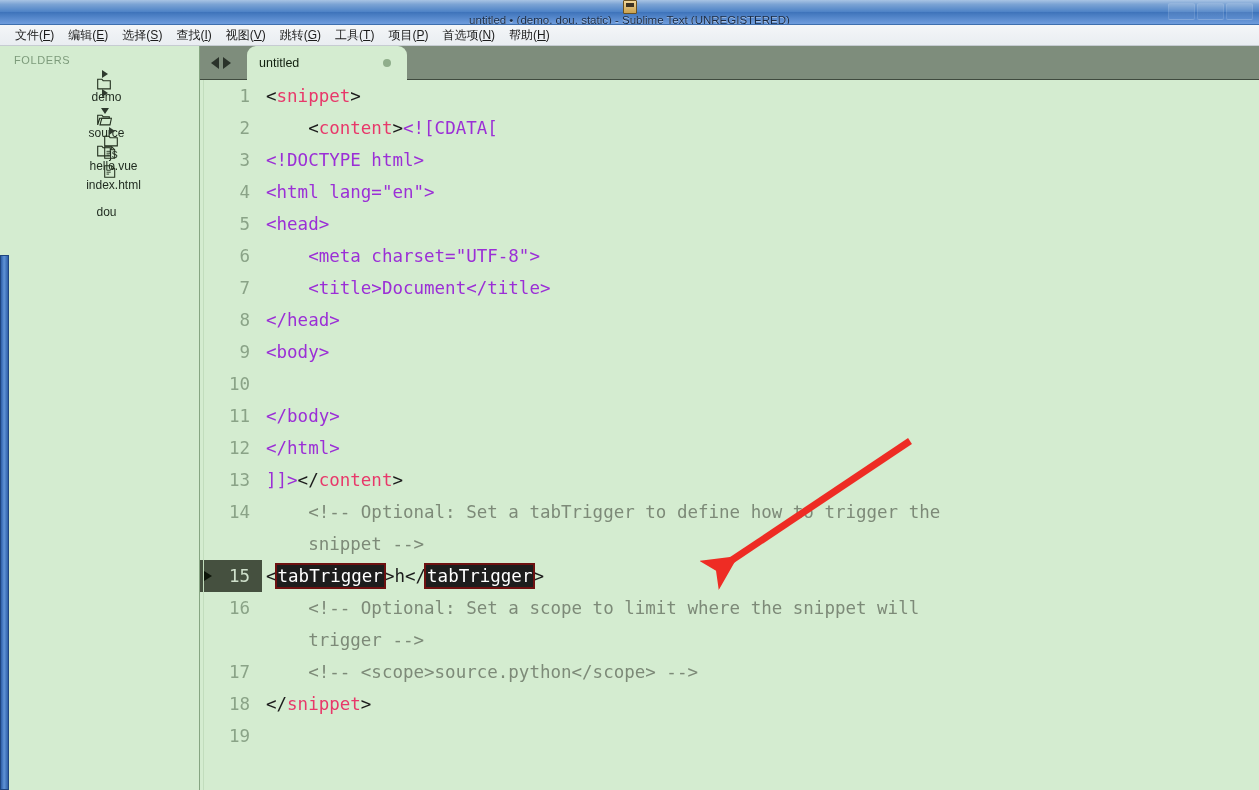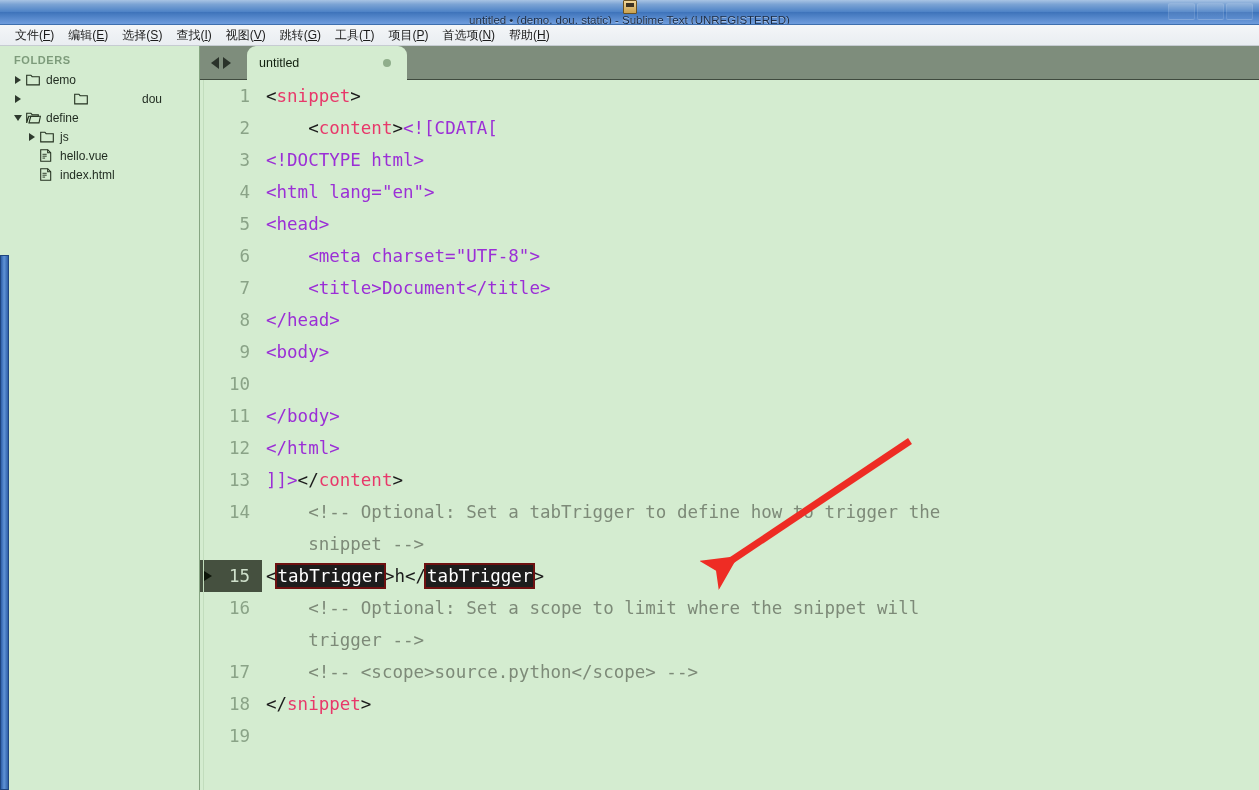--- a/index.html
+++ b/index.html
@@ -59,25 +59,25 @@
 
   
   .sidebar {
     position: absolute; left: 0; top: 46px; width: 200px; height: 744px;
     background: #d4ecd0;
     overflow: hidden;
   }
   .sidebar-inner { padding: 6px 0 0 10px; }
   .folders-head {
     font-size: 11px; color: #7d9b7b; letter-spacing: .6px;
-    font-weight: bold; padding: 2px 0 4px 4px;
+    font-weight: normal; padding: 2px 0 4px 4px;
   }
   .tree-row {
     display: flex; align-items: center; height: 19px;
-    font-size: 12px; color: #1f2a1f; cursor: default; white-space: nowrap;
+    font-size: 12px; color: #1f2a1f; cursor: default; white-space: nowrap; flex-direction: column;
   }
   .tw {
     width: 16px; flex: none; display: flex; align-items: center; justify-content: center;
   }
   .arrow-right {
     width: 0; height: 0; border-left: 6px solid #2e3a2e;
     border-top: 4.5px solid transparent; border-bottom: 4.5px solid transparent;
   }
   .arrow-down {
     width: 0; height: 0; border-top: 6px solid #2e3a2e;
@@ -234,21 +234,21 @@
           <div class="tree-row" style="padding-left: 0px;">
             <span class="tw">
               <span class="arrow-down"></span>
             </span>
             <span class="ficon">
               <svg width="15" height="12" viewBox="0 0 15 12">
                 <path d="M0.7,1.2 h4.2 l1.2,1.5 h6.2 v1.6 h-9.6 l-2.0,6.6 z" fill="none" stroke="#23301f" stroke-width="1.1"></path>
                 <path d="M3.0,10.9 h10.0 l1.4,-6.6 h-9.6 z" fill="none" stroke="#23301f" stroke-width="1.1"></path>
               </svg>
             </span>
-            <span class="tree-label">define</span>
+            <span class="tree-label">source</span>
           </div>
           <div class="tree-row" style="padding-left: 14px;">
             <span class="tw">
               <span class="arrow-right"></span>
             </span>
             <span class="ficon">
               <svg width="14" height="12" viewBox="0 0 14 12">
                 <path d="M0.7,1.2 h4.2 l1.2,1.5 h7.2 v8.2 h-12.6 z" fill="none" stroke="#23301f" stroke-width="1.1"></path>
               </svg>
             </span>

